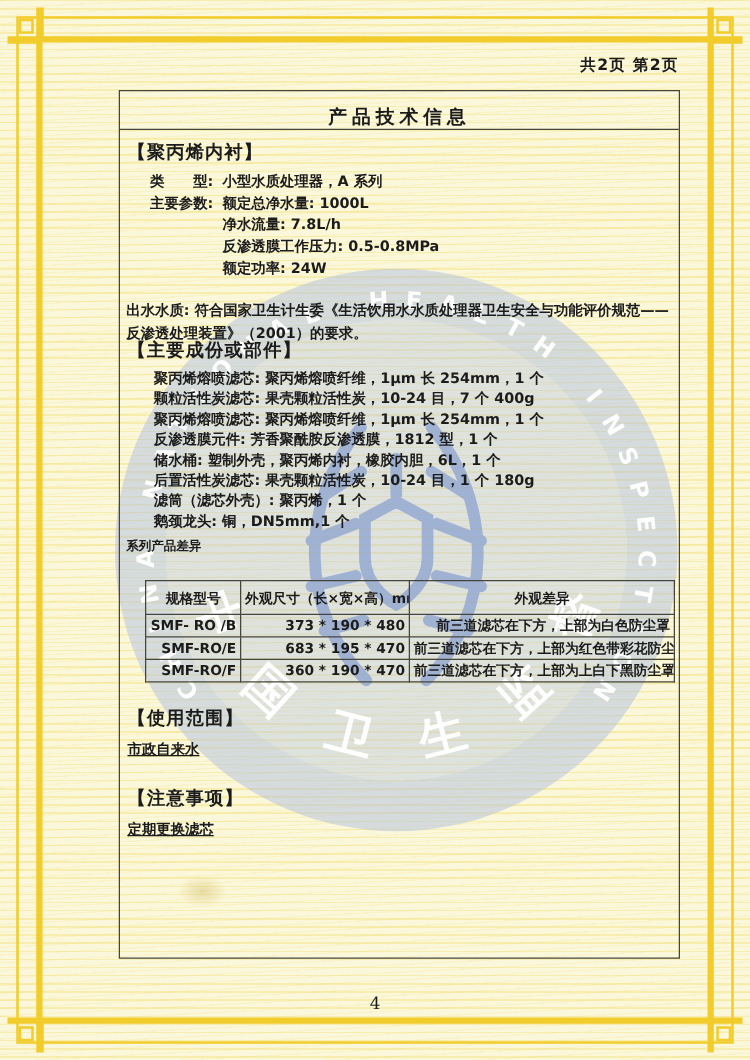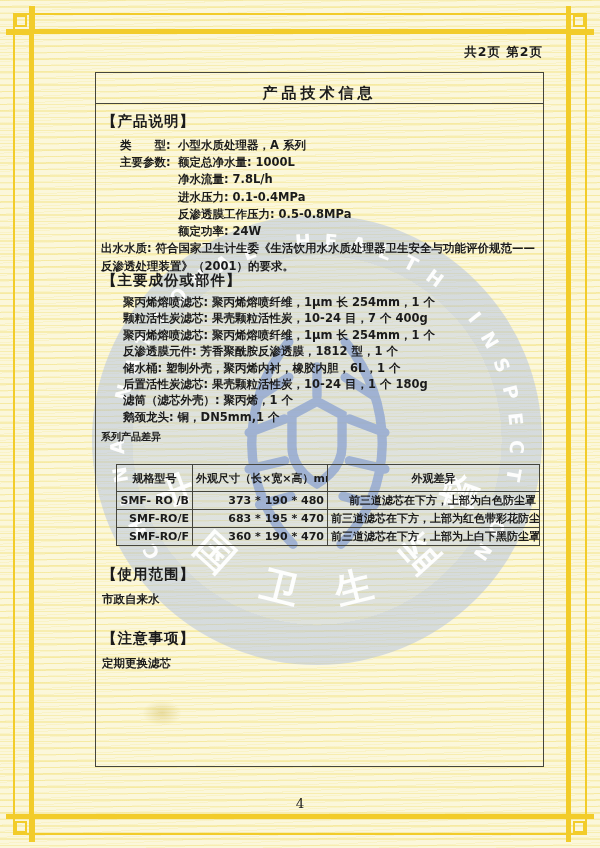--- a/index.html
+++ b/index.html
@@ -64,21 +64,21 @@
   .param-label{display:inline-block;width:58px;}
   .param-cont{padding-left:58px;}
   #water-quality{position:absolute;left:5px;top:167px;width:437px;line-height:17.5px;}
   #components{position:absolute;left:27px;top:221px;width:415px;line-height:16.4px;}
   #series-label{position:absolute;left:5px;top:357px;font-size:10px;font-weight:bold;}
   #series-table{position:absolute;left:20px;top:391px;width:424px;border-collapse:collapse;table-layout:fixed;}
   #series-table th,#series-table td{border:1px solid var(--boxline);font-size:11px;font-weight:600;
     padding:0 3px;overflow:hidden;white-space:nowrap;}
   #series-table th{height:26px;text-align:center;font-weight:bold;}
   #series-table td{height:17px;text-align:right;}
-  #usage-body,#notes-body{position:absolute;left:6px;}
+  #usage-body,#notes-body{position:absolute;left:6px;text-decoration:underline;}
   .stain{position:absolute;left:142px;top:700px;width:40px;height:26px;border-radius:50%;
     background:radial-gradient(ellipse,rgba(196,170,60,0.35),rgba(196,170,60,0) 70%);z-index:3;}
 </style>
 </head>
 <body>
 
 <div id="page">
   <div class="wave-bg"></div>
 
   <div class="frame-thin"></div>
@@ -152,31 +152,30 @@
       </div>
   </div>
 
   <div id="pagination">共2页 第2页</div>
 
   <div id="content-box">
     <div id="title-bar">
       <span id="page-title">产品技术信息</span>
     </div>
 
-    <div class="sec-h" style="top:39px">【产品说明】</div>
+    <div class="sec-h" style="top:39px">【聚丙烯内衬】</div>
 
     <div id="params" class="bodytxt">
       <div>
         <span class="param-label">类　　型:</span><span>小型水质处理器，A 系列</span>
       </div>
       <div>
         <span class="param-label">主要参数:</span><span>额定总净水量: 1000L</span>
       </div>
       <div class="param-cont">净水流量: 7.8L/h</div>
-      <div class="param-cont">进水压力: 0.1-0.4MPa</div>
       <div class="param-cont">反渗透膜工作压力: 0.5-0.8MPa</div>
       <div class="param-cont">额定功率: 24W</div>
     </div>
 
     <div id="water-quality" class="bodytxt">出水水质: 符合国家卫生计生委《生活饮用水水质处理器卫生安全与功能评价规范——反渗透处理装置》（2001）的要求。</div>
 
     <div class="sec-h" style="top:198px">【主要成份或部件】</div>
 
     <div id="components" class="bodytxt">
       <div>聚丙烯熔喷滤芯: 聚丙烯熔喷纤维，1μm 长 254mm，1 个</div>

